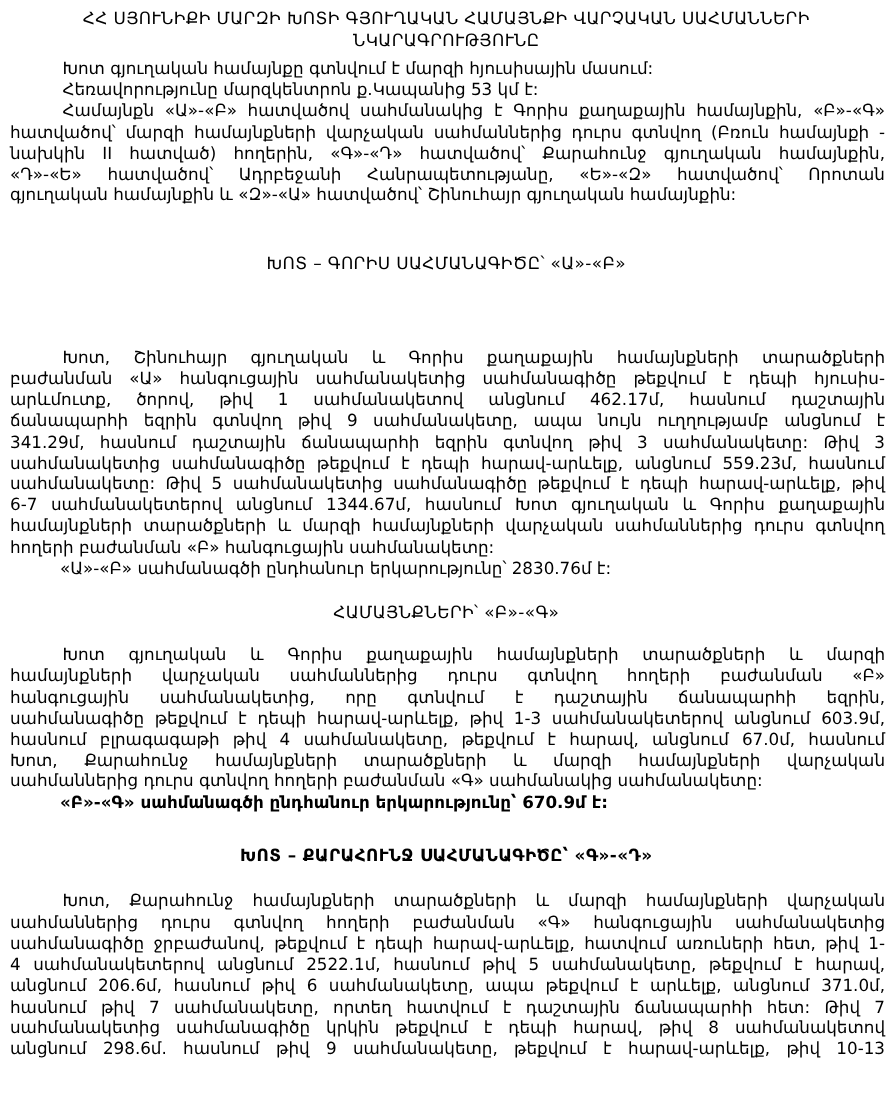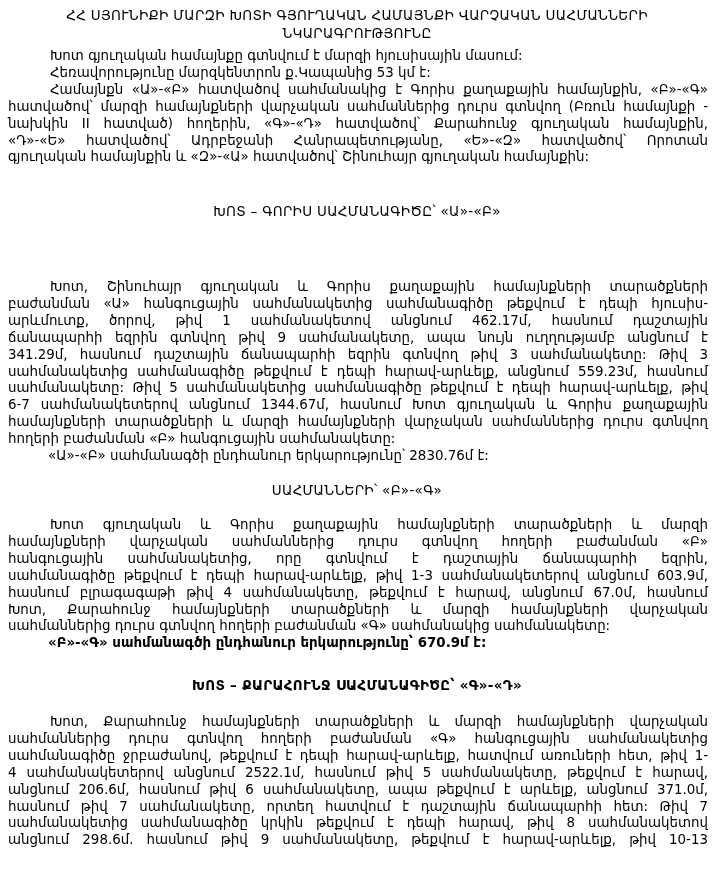--- a/index.html
+++ b/index.html
@@ -46,21 +46,21 @@
     <span class="line">341.29մ, հասնում դաշտային ճանապարհի եզրին գտնվող թիվ 3 սահմանակետը: Թիվ 3</span>
     <span class="line">սահմանակետից սահմանագիծը թեքվում է դեպի հարավ-արևելք, անցնում 559.23մ, հասնում</span>
     <span class="line">սահմանակետը: Թիվ 5 սահմանակետից սահմանագիծը թեքվում է դեպի հարավ-արևելք, թիվ</span>
     <span class="line">6-7 սահմանակետերով անցնում 1344.67մ, հասնում Խոտ գյուղական և Գորիս քաղաքային</span>
     <span class="line">համայնքների տարածքների և մարզի համայնքների վարչական սահմաններից դուրս գտնվող</span>
     <span class="line last">հողերի բաժանման «Բ» հանգուցային սահմանակետը:</span>
     <span class="line indent last" style="padding-left:40px;">«Ա»-«Բ» սահմանագծի ընդհանուր երկարությունը՝   2830.76մ է:</span>
   </div>
 
   <div class="title" style="top:481px;">
-    <div>ՍԱՀՄԱՆՆԵՐԻ՝  «Բ»-«Գ»</div>
+    <div>ՀԱՄԱՅՆՔՆԵՐԻ՝  «Բ»-«Գ»</div>
   </div>
 
   <div class="para" style="top:517px;">
     <span class="line indent">Խոտ գյուղական և Գորիս քաղաքային համայնքների տարածքների և մարզի</span>
     <span class="line">համայնքների վարչական սահմաններից դուրս գտնվող հողերի բաժանման «Բ»</span>
     <span class="line">հանգուցային սահմանակետից, որը գտնվում է դաշտային ճանապարհի եզրին,</span>
     <span class="line">սահմանագիծը թեքվում է դեպի հարավ-արևելք, թիվ 1-3 սահմանակետերով անցնում 603.9մ,</span>
     <span class="line">հասնում բլրագագաթի թիվ 4 սահմանակետը, թեքվում է հարավ, անցնում 67.0մ, հասնում</span>
     <span class="line">Խոտ, Քարահունջ համայնքների տարածքների և մարզի համայնքների վարչական</span>
     <span class="line last">սահմաններից դուրս գտնվող հողերի բաժանման «Գ» սահմանակից սահմանակետը:</span>

